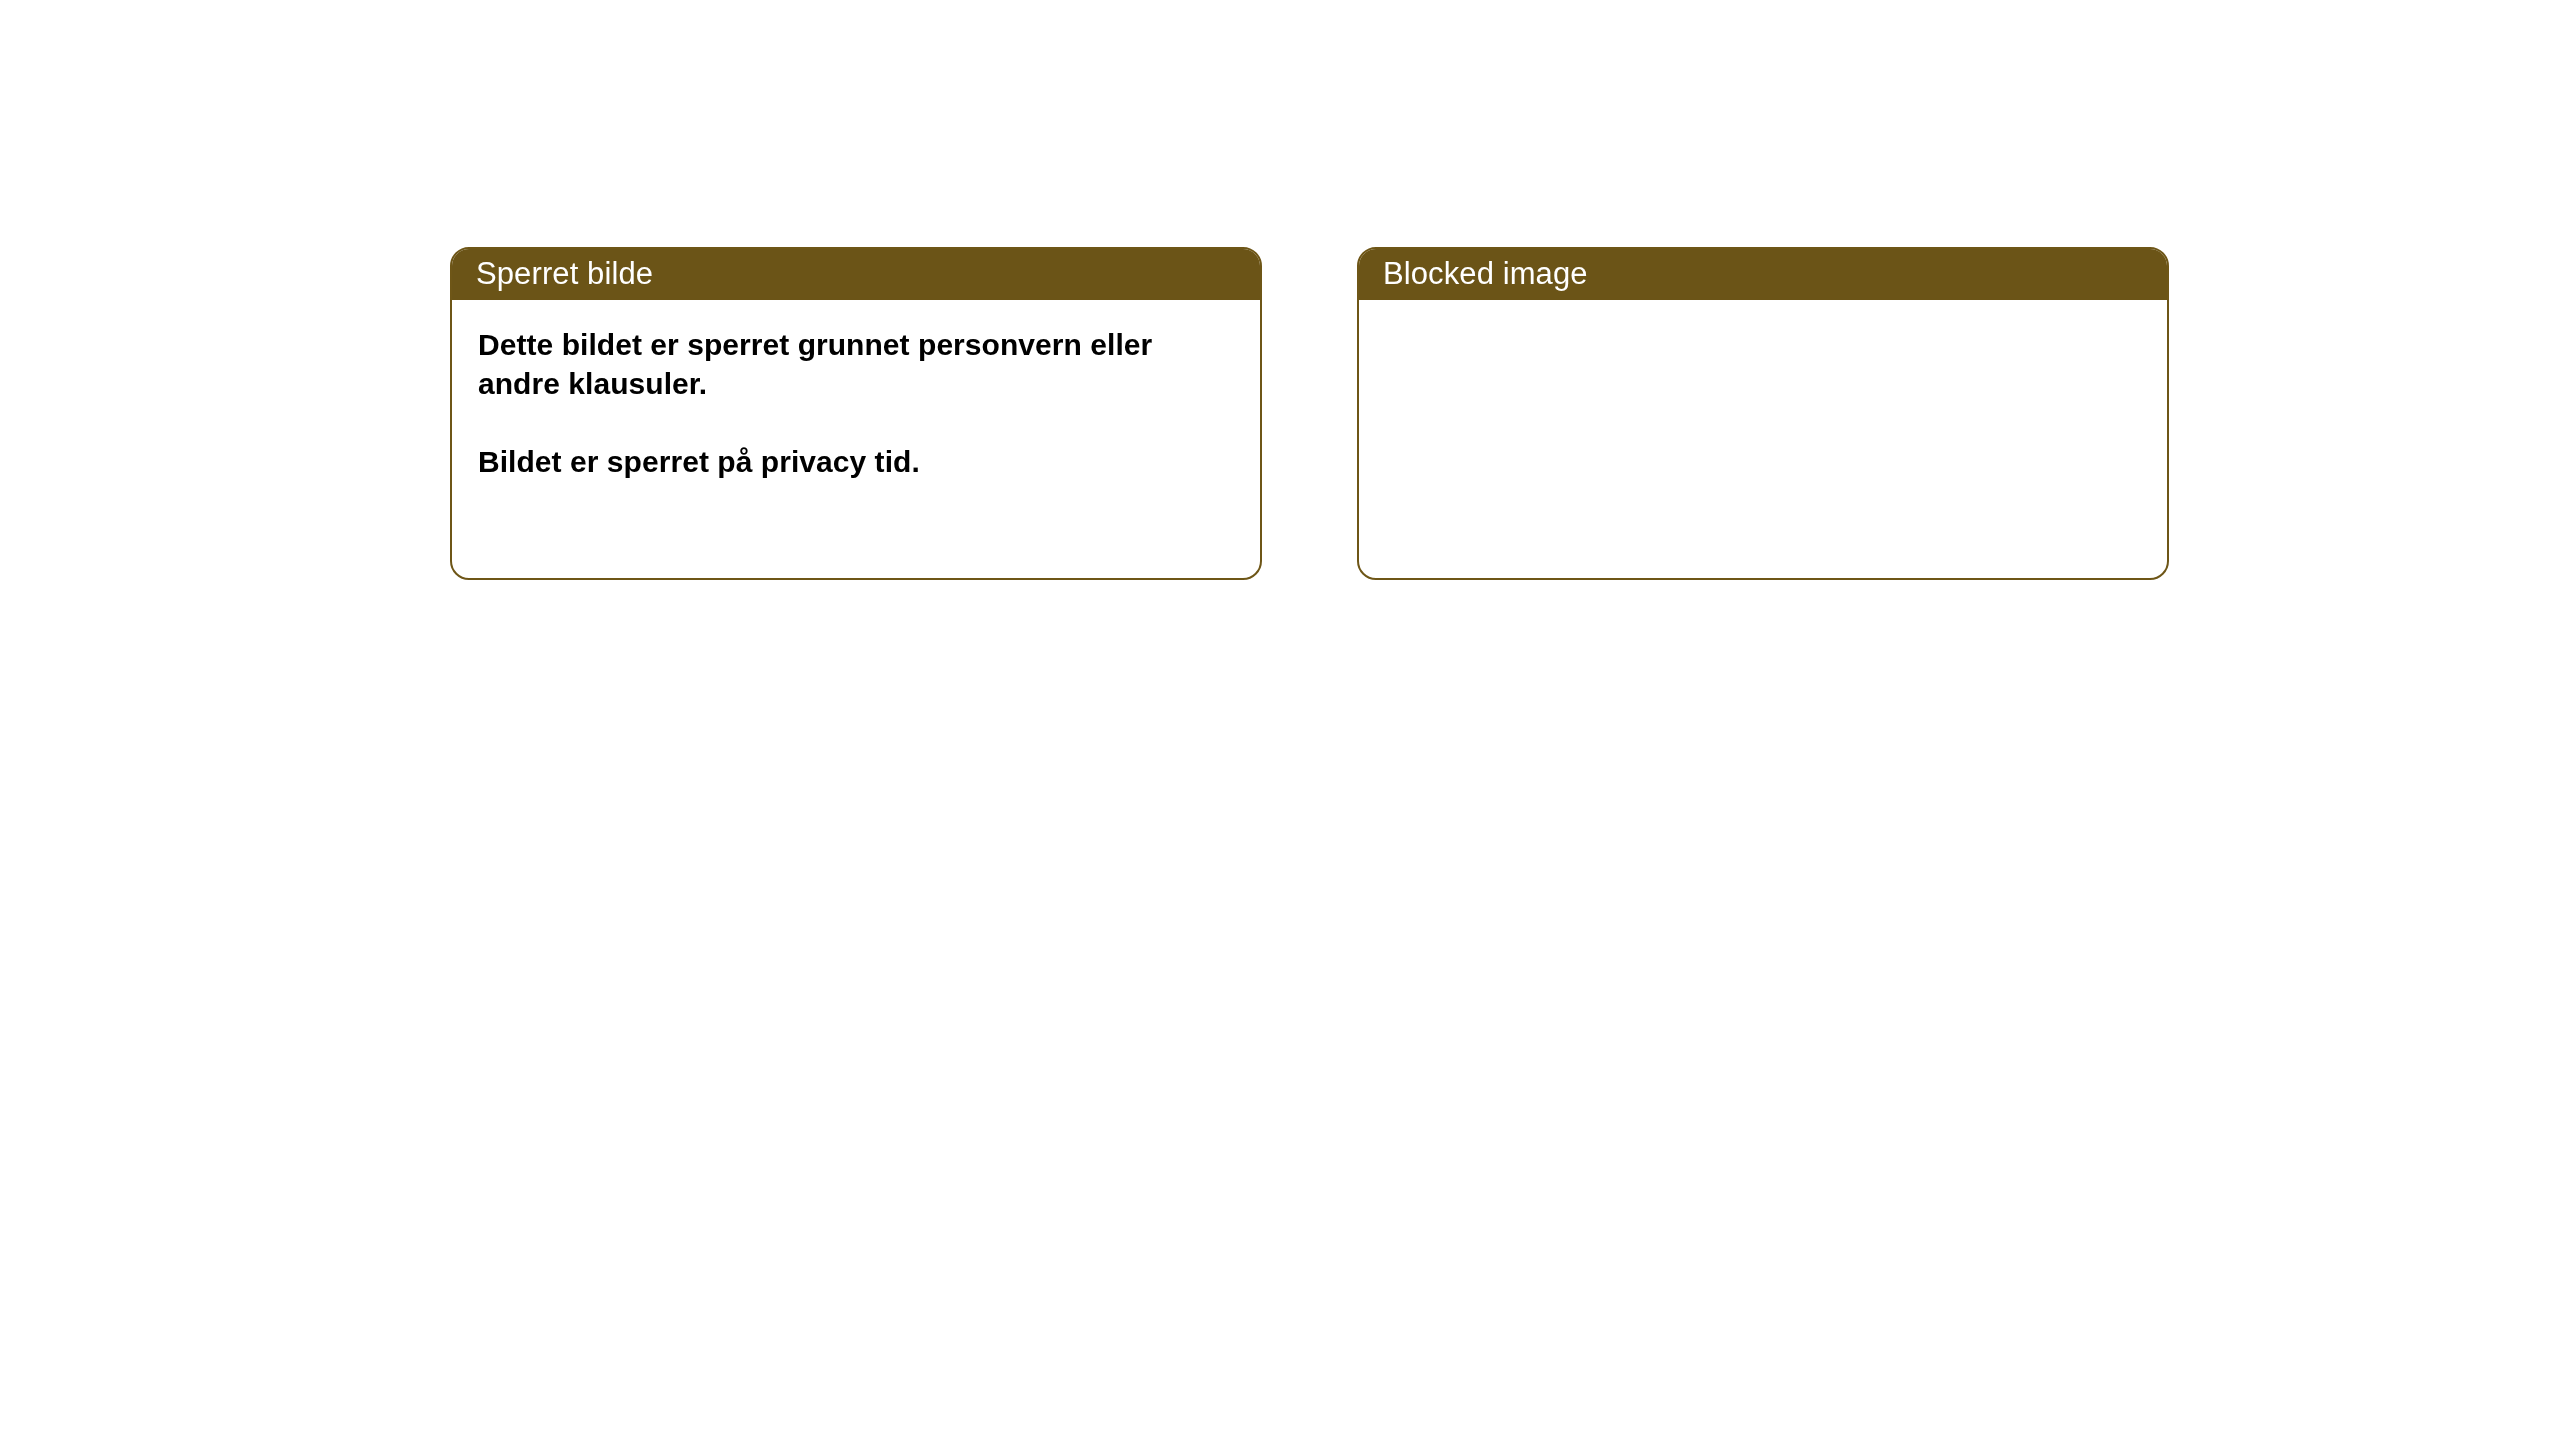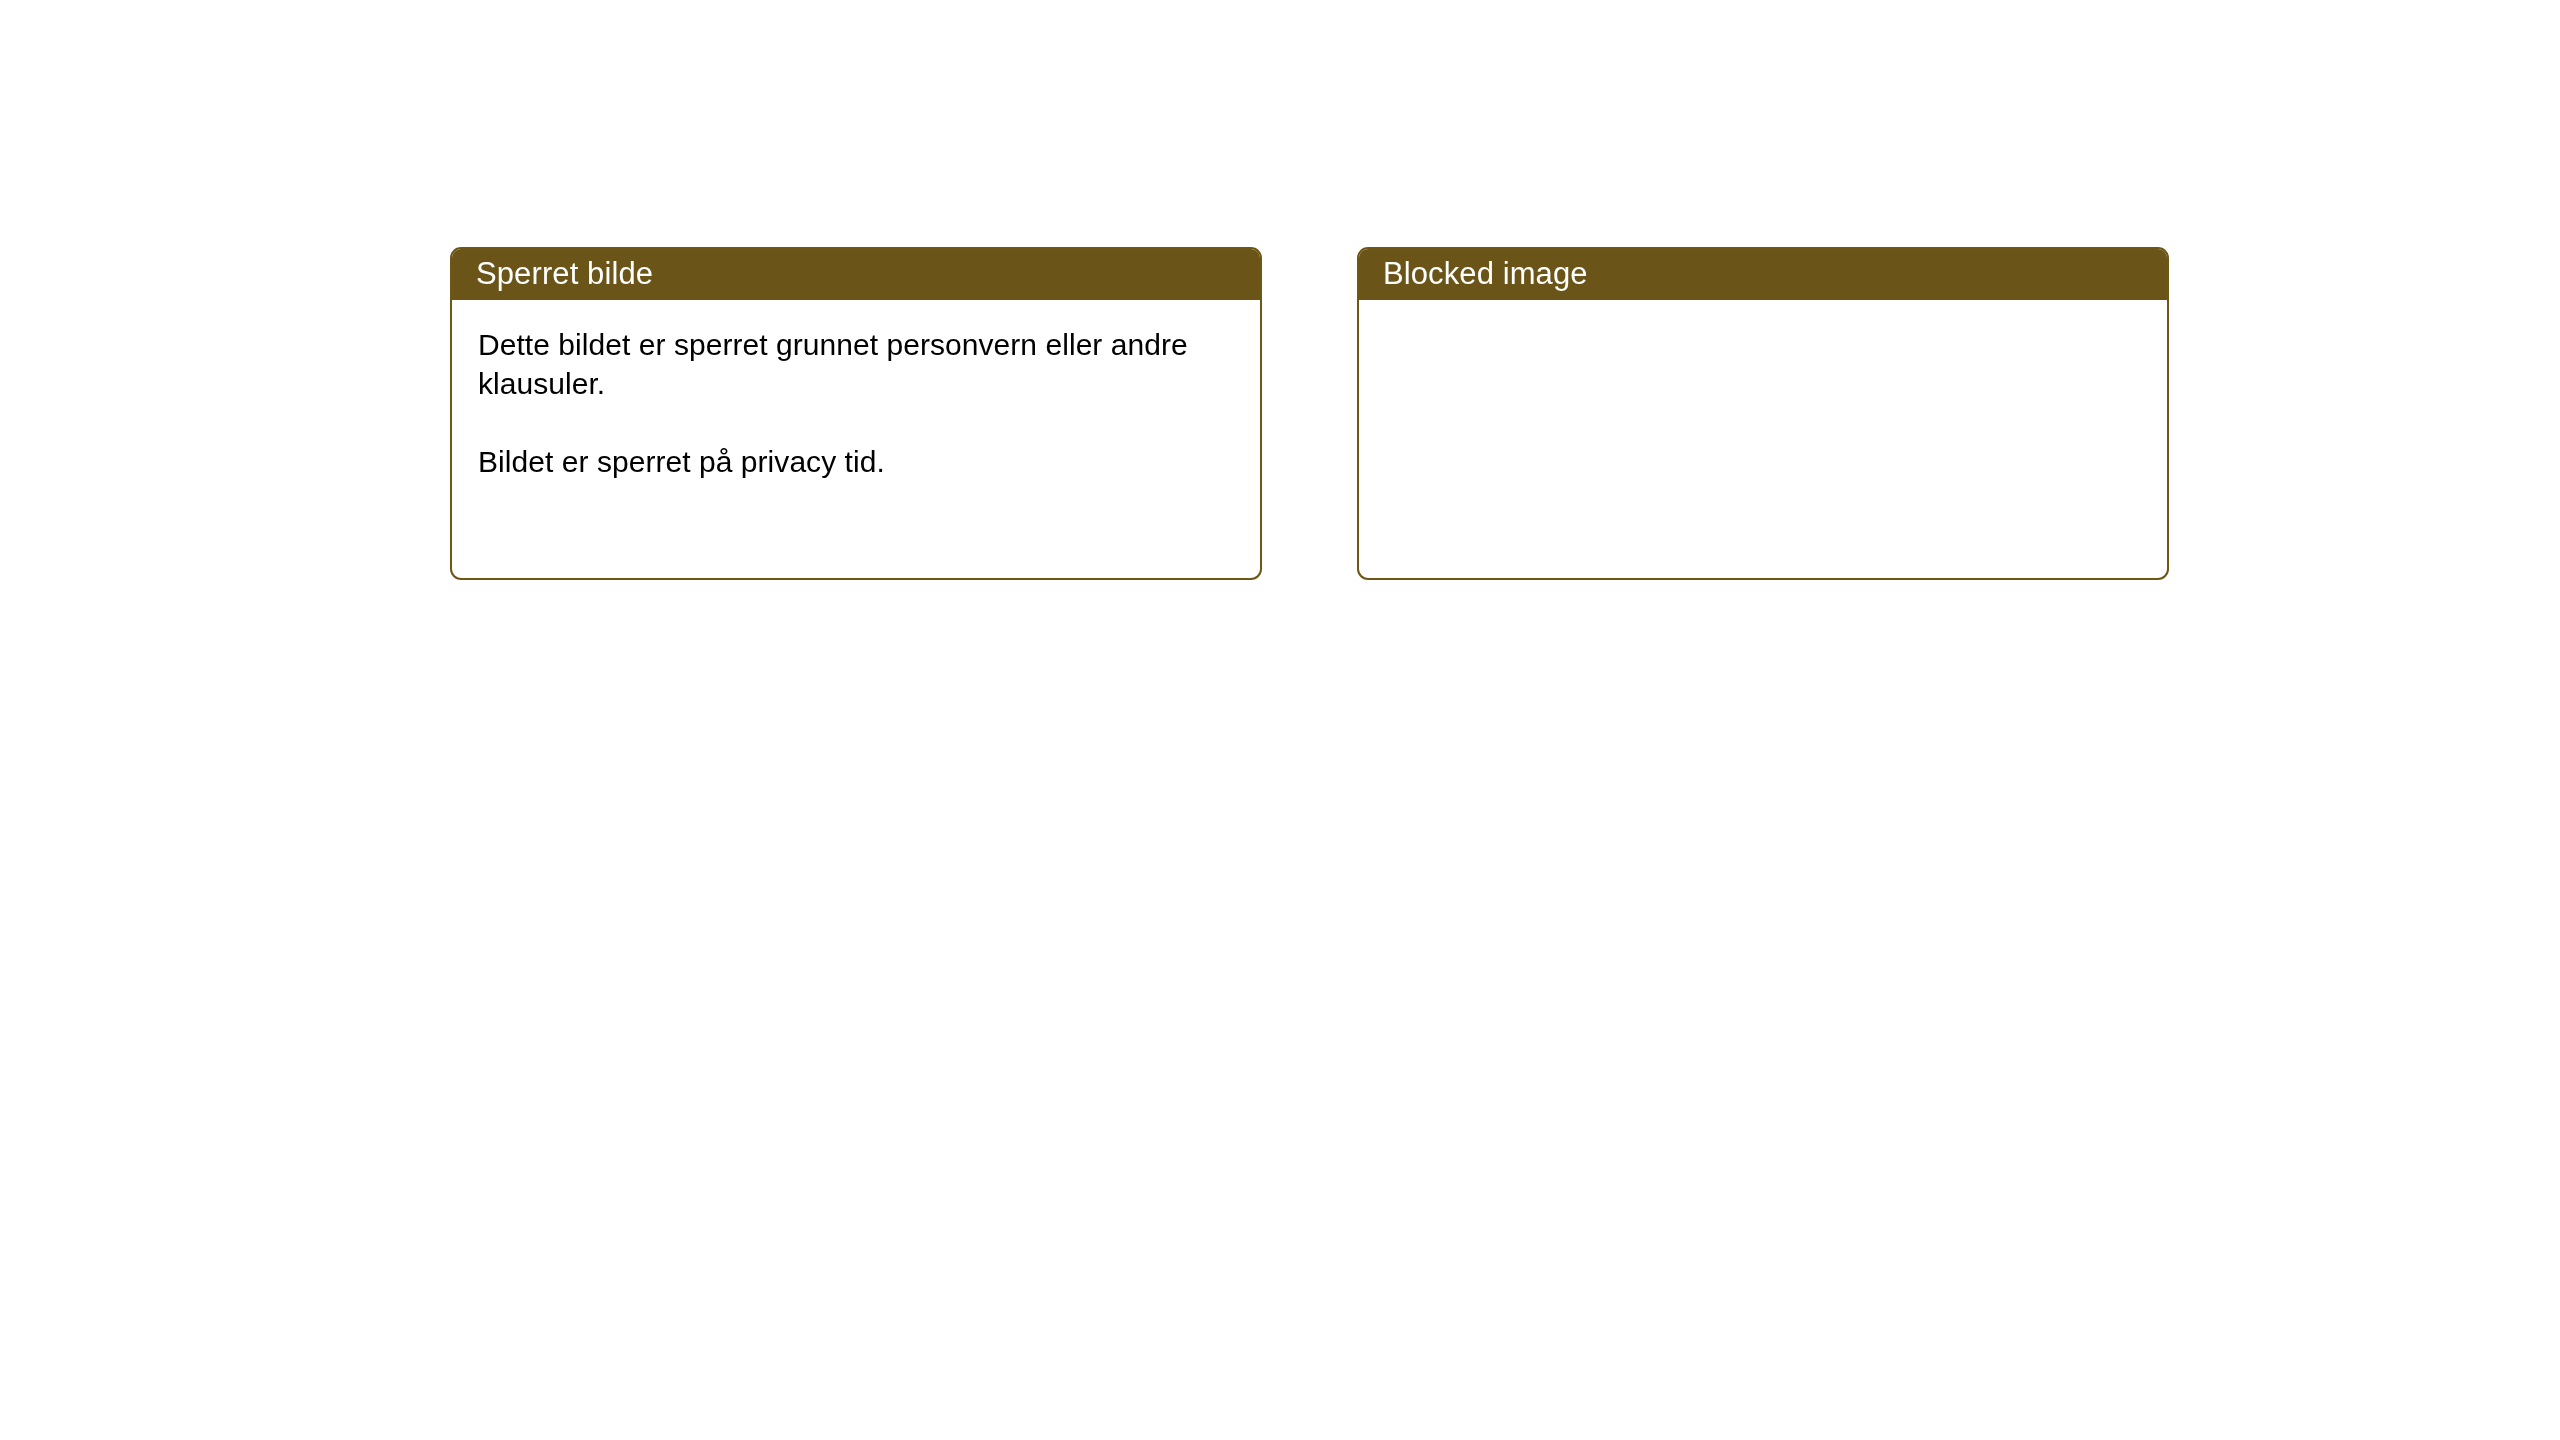--- a/index.html
+++ b/index.html
@@ -22,21 +22,21 @@
   }
 
   .notice-card {
     position: absolute;
     top: 247px;
     width: 812px;
     height: 333px;
     box-sizing: border-box;
     background: #ffffff;
     border: 2px solid #6e5617;
-    border-radius: 11px;
+    border-radius: 19px;
     overflow: hidden;
   }
 
   .notice-card.card-left  { left: 450px; }
   .notice-card.card-right { left: 1357px; }
 
   .card-header {
     box-sizing: border-box;
     height: 53px;
     background: #6b5417;
@@ -59,21 +59,21 @@
 
   .card-body {
     box-sizing: border-box;
     padding: 25px 24px 0 26px;
     color: #000000;
   }
 
   .card-paragraph {
     font-size: 30px;
     line-height: 39px;
-    font-weight: 400;
+    font-weight: 700;
     margin: 0;
     letter-spacing: 0.05px;
   }
 
   .paragraph-gap {
     height: 39px;
   }
 </style>
 </head>
 <body>

